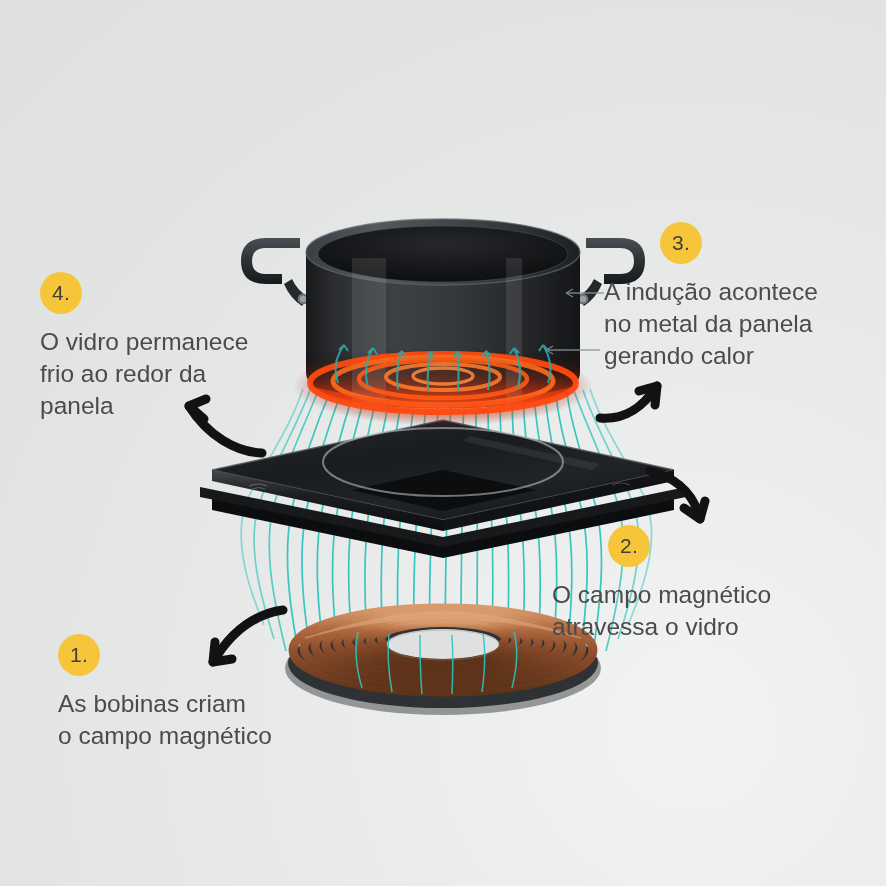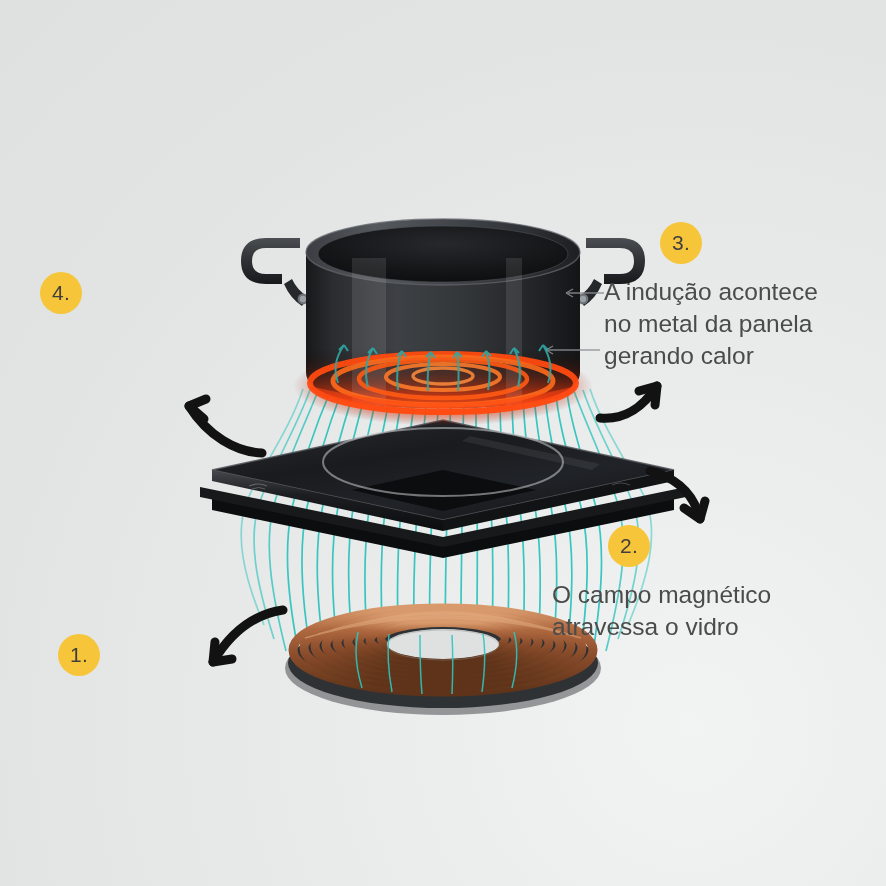--- a/index.html
+++ b/index.html
@@ -332,32 +332,37 @@
 
       <g>
         <path d="M283,610 C255,614 232,630 213,662"></path>
         <path d="M213,662 L215,642 M213,662 L232,659"></path>
       </g>
     </g>
   </svg>
 
   <div class="callout" id="callout-4">
     <div class="badge">4.</div>
+    <div class="ctext">O vidro permanece
+frio ao redor da
+panela</div>
   </div>
 
   <div class="callout" id="callout-3">
     <div class="badge">3.</div>
     <div class="ctext">A indução acontece
 no metal da panela
 gerando calor</div>
   </div>
 
   <div class="callout" id="callout-2">
     <div class="badge">2.</div>
     <div class="ctext">O campo magnético
 atravessa o vidro</div>
   </div>
 
   <div class="callout" id="callout-1">
     <div class="badge">1.</div>
+    <div class="ctext">As bobinas criam
+o campo magnético</div>
   </div>
 
 </div>
 
 </body></html>

